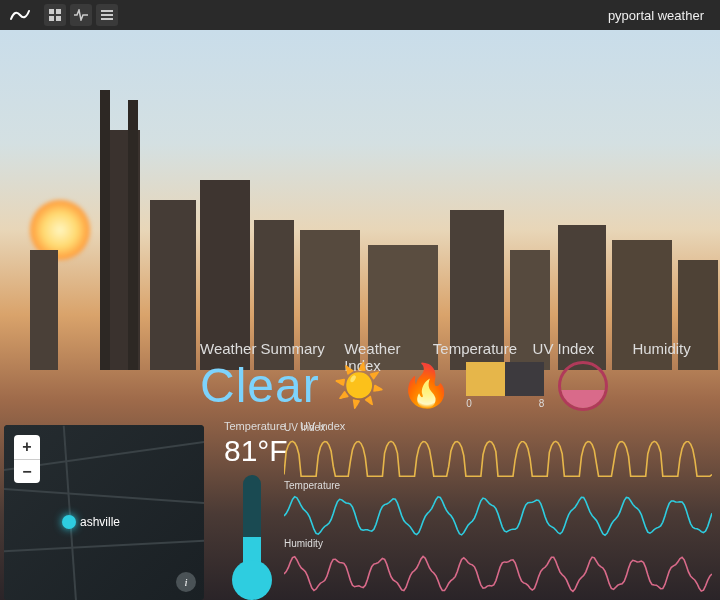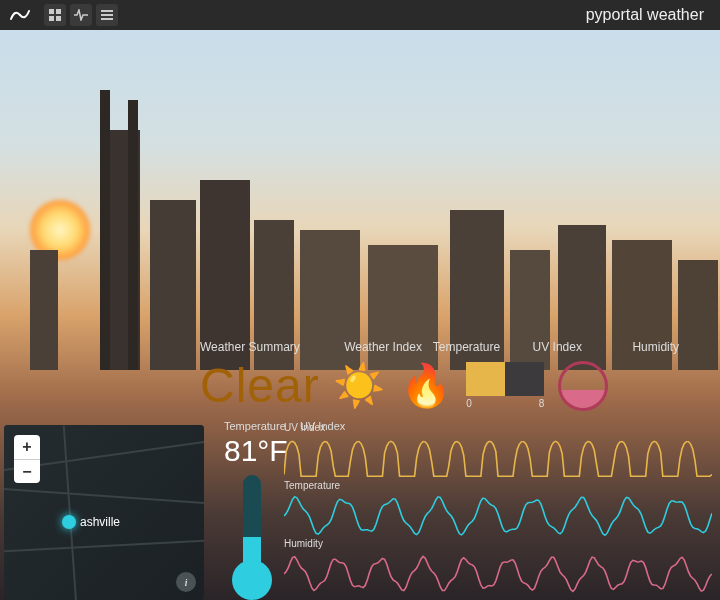--- a/index.html
+++ b/index.html
@@ -1,30 +1,30 @@
 <!DOCTYPE html>
 <html><head>
 <meta charset="utf-8">
 <style>
   * { margin: 0; padding: 0; box-sizing: border-box; }
   html, body { width: 720px; height: 600px; overflow: hidden; font-family: -apple-system, sans-serif; background: #1a1a1a; color: #fff; }
   .topbar { height: 30px; background: #2a2a2a; display: flex; align-items: center; padding: 0 8px; }
   .logo { width: 24px; height: 24px; display: flex; align-items: center; justify-content: center; }
   .topbar-icons { display: flex; gap: 4px; margin-left: 12px; }
   .topbar-icon { width: 22px; height: 22px; background: #3a3a3a; border-radius: 3px; display: flex; align-items: center; justify-content: center; cursor: pointer; }
-  .title { margin-left: auto; font-size: 16px; font-weight: 300; color: #eee; margin-right: 8px; }
+  .title { margin-left: auto; font-size: 13px; font-weight: 300; color: #eee; margin-right: 8px; }
   .main { position: relative; width: 720px; height: 570px; }
   .bg { position: absolute; inset: 0; background: linear-gradient(180deg,#c9ddea 0%,#d4e0e2 20%,#e8d6b8 35%,#d9a36b 50%,#9e6a4a 65%,#4a3a35 85%,#2a2428 100%); }
   .buildings { position: absolute; left:0; right:0; top:80px; height:260px; }
   .bld { position:absolute; bottom:0; background:#3d3530; }
   .sun { position:absolute; left:30px; top:170px; width:60px; height:60px; border-radius:50%; background:radial-gradient(circle,#fff6c0 0%,#ffd970 40%,#ff9a3a 70%,transparent 100%); filter:blur(2px); }
-  .overlay-labels { position:absolute; top:310px; left:200px; right:10px; display:flex; color:#ddd; font-size:12px; font-weight:300;justify-content:space-between; }
+  .overlay-labels { position:absolute; top:310px; left:200px; right:10px; display:flex; color:#ddd; font-size:15px; font-weight:300;justify-content:space-between; }
   .ol { flex:1; }
   .panel-row { position:absolute; top:328px; left:200px; right:10px; display:flex; align-items:center; gap:14px; }
-  .summary { font-size:48px; font-weight:300; color:#a16207; letter-spacing:1px; }
+  .summary { font-size:48px; font-weight:300; color:#7dd3fc; letter-spacing:1px; }
   .emoji { font-size:42px; }
   .uvblock { display:flex; flex-direction:column; gap:2px; }
   .uvbars { display:flex; width:78px; height:34px; }
   .uvb1 { flex:1; background:#e6b64a; }
   .uvb2 { flex:1; background:#3d3a3e; }
   .uvticks { display:flex; justify-content:space-between; font-size:10px; color:#ddd; }
   .hum-gauge { width:50px; height:50px; border-radius:50%; border:3px solid #b03a5a; position:relative; overflow:hidden; }
   .hum-fill { position:absolute; left:0; right:0; bottom:0; height:40%; background:#d96a8a; }
   .temp-label { position:absolute; top:390px; left:224px; font-size:11px; color:#ddd; font-weight:300; }
   .uv-label2 { position:absolute; top:390px; left:300px; font-size:11px; color:#ddd; font-weight:300; }

